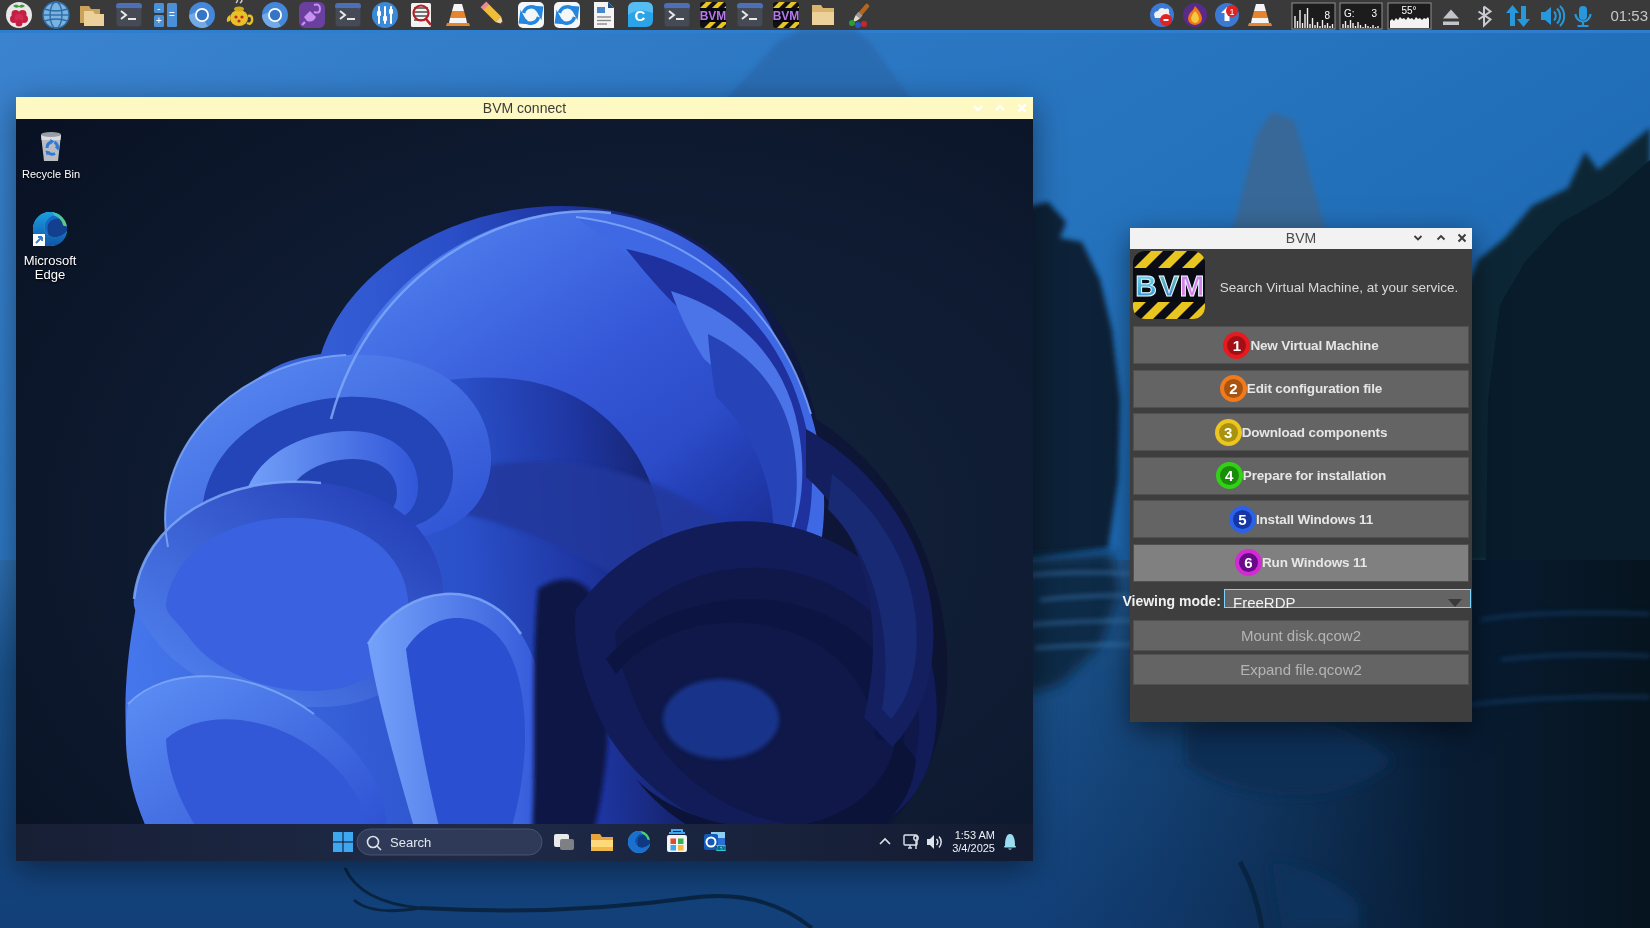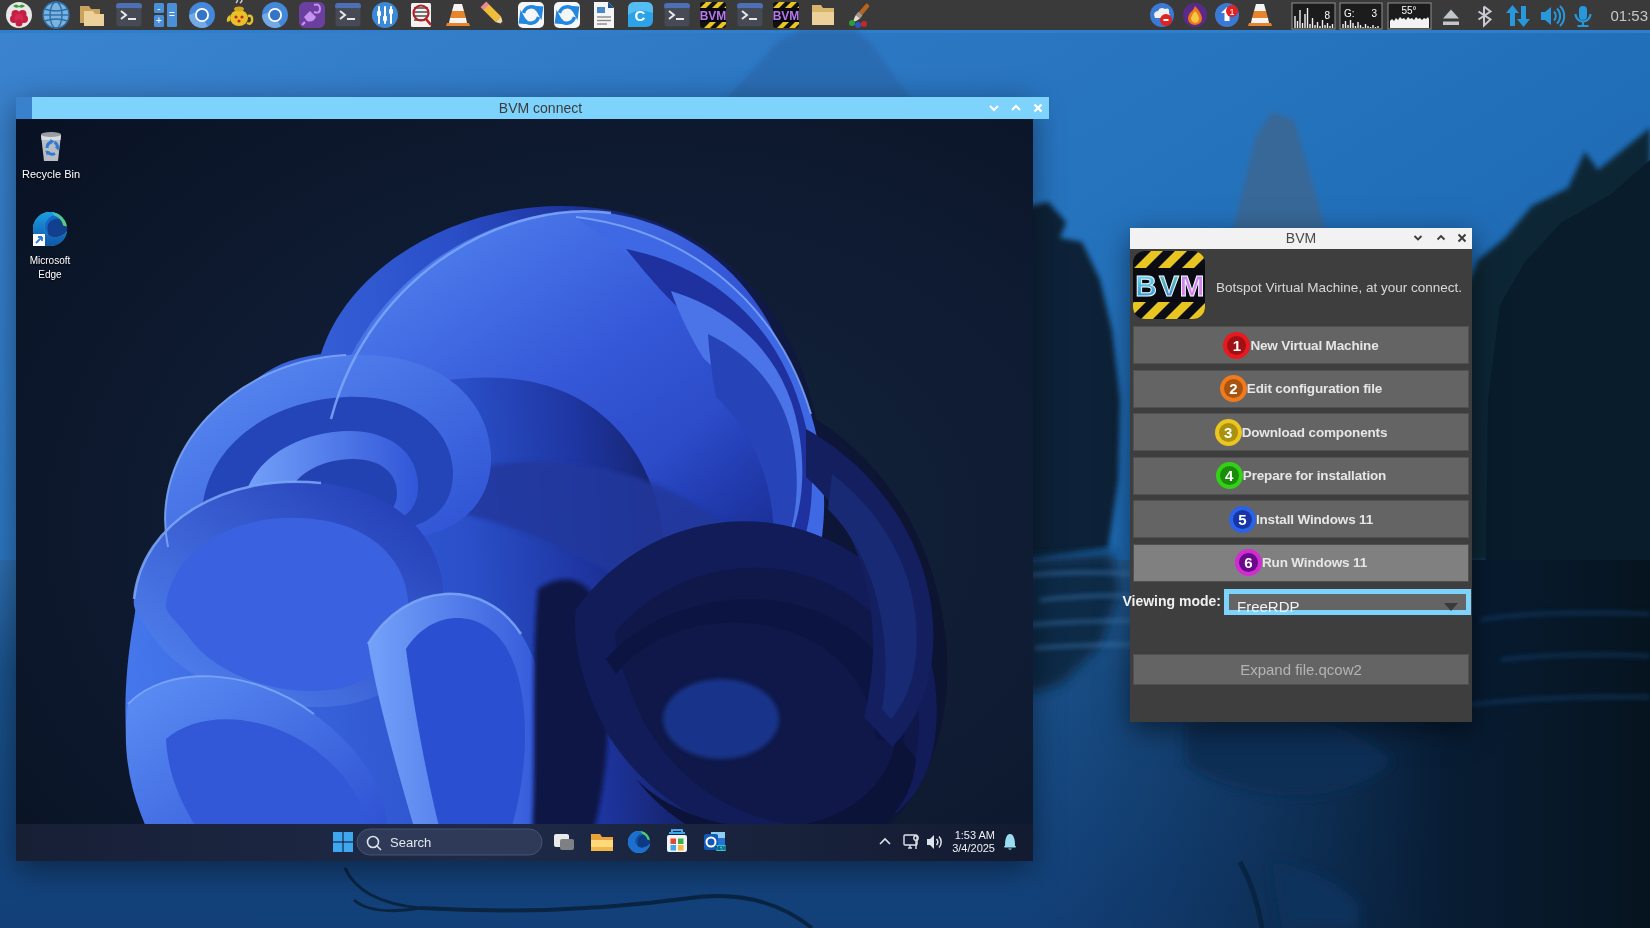--- a/index.html
+++ b/index.html
@@ -2,21 +2,21 @@
 <html><head>
 <meta charset="utf-8">
 <style>
 html,body{margin:0;padding:0;width:1650px;height:928px;overflow:hidden;font-family:"Liberation Sans",sans-serif;}
 #stage{position:absolute;inset:0;width:1650px;height:928px;background:#1a5fae;}
 #wallpaper{position:absolute;left:0;top:0;width:1650px;height:928px;}
 
 #topbar{position:absolute;left:0;top:0;width:1650px;height:30px;background:#3a3a3a;z-index:50;}
 
 #win{position:absolute;left:16px;top:97px;width:1017px;height:764px;box-shadow:0 8px 30px rgba(0,0,0,.45);z-index:10;}
-#wtitle{position:absolute;left:16px;top:0;width:100%;height:22px;background:#7dd3fc;}
+#wtitle{position:absolute;left:0;top:0;width:100%;height:22px;background:#fef9c3;}
 #wtitle .t{position:absolute;left:0;right:0;top:3px;text-align:center;color:#3c3c3c;font-size:14px;}
 #wbody{position:absolute;left:0;top:22px;width:1017px;height:742px;background:#0a1220;text-decoration:underline;}
 
 #dlg{position:absolute;left:1130px;top:228px;width:342px;height:494px;box-shadow:0 8px 26px rgba(0,0,0,.5);z-index:20;}
 #dtitle{position:absolute;left:0;top:0;width:100%;height:21px;background:#f2f2f2;}
 #dtitle .t{position:absolute;left:0;right:0;top:2px;text-align:center;color:#4a4a4a;font-size:14px;}
 #dbody{position:absolute;left:0;top:21px;width:342px;height:473px;background:#3e3e3e;}
 .dbtn{position:absolute;left:3px;width:336px;height:38px;background:#646464;border:1px solid #505050;box-sizing:border-box;color:#e6e6e6;font-weight:bold;font-size:13.5px;letter-spacing:-0.15px;}
 .dbtn .lbl{position:absolute;left:0;right:0;top:9px;text-align:center;}
 .num{position:absolute;width:28px;height:28px;border-radius:50%;top:5px;}
@@ -523,21 +523,21 @@
           </defs>
           <circle cx="20" cy="20" r="17" fill="url(#edg1)"></circle>
           <path d="M20,3 C10,3 3,11 3,20 C3,30 10.5,37 20,37 C29,37 36,31 37,22 C32,28 24.5,30 19,26.5 C14,23.5 13,17.5 16,12.5 C18,9 21.5,6 27,5.2 C24.8,3.8 22.5,3 20,3 Z" fill="url(#edg2)"></path>
           <path d="M16,12.5 C13,17.5 14,23.5 19,26.5 C24.5,30 32,28 37,22 C37.3,20 37,16 36,14 C33,8.5 28,5.5 27,5.2 C21.5,6 18,9 16,12.5 Z" fill="#1668c8"></path>
           <path d="M17.5,19 C17.5,13.5 22,9.5 28,9.8 C33,10 36.5,13.5 37,18 C37.3,20.5 37,22 37,22 C32,28 24.5,30 19,26.5 C18,25 17.5,22 17.5,19 Z" fill="#12408f"></path>
           <path d="M23,3.3 A17,17 0 0 1 36.8,17.5 L33.2,16.5 A13.8,13.8 0 0 0 24,6.6 Z" fill="url(#edg1)" opacity="0.95"></path>
           <rect x="3" y="25" width="12" height="12" fill="#fff"></rect>
           <path d="M6,34 L12,28 M12,28 L8,28 M12,28 L12,32" stroke="#2f7ad4" stroke-width="1.8" fill="none"></path>
         </svg>
       </div>
-      <div style="position:absolute;left:0px;top:135px;width:68px;text-align:center;color:#fff;font-size:10px;line-height:14px;text-shadow:0 1px 2px #000">Microsoft<br>Edge</div>
+      <div style="position:absolute;left:0px;top:135px;width:68px;text-align:center;color:#fff;font-size:13px;line-height:14px;text-shadow:0 1px 2px #000">Microsoft<br>Edge</div>
 
       <svg width="1017" height="38" viewBox="0 0 1017 38" style="position:absolute;left:0;top:704px">
         <g transform="translate(327,19)">
           <g fill="#3da8ef">
               <rect x="-10" y="-10" width="9.4" height="9.4"></rect>
               <rect x="0.6" y="-10" width="9.4" height="9.4"></rect>
               <rect x="-10" y="0.6" width="9.4" height="9.4"></rect>
               <rect x="0.6" y="0.6" width="9.4" height="9.4"></rect>
             </g>
         </g>
@@ -648,21 +648,21 @@
           <g fill="#e8c521">
             <path d="M-6,0 L6,0 L-14,20 L-26,20 Z M18,0 L30,0 L10,20 L-2,20 Z M42,0 L54,0 L34,20 L22,20 Z M66,0 L78,0 L58,20 L46,20 Z M90,0 L102,0 L82,20 L70,20 Z"></path>
             <path d="M-6,48 L6,48 L-14,68 L-26,68 Z M18,48 L30,48 L10,68 L-2,68 Z M42,48 L54,48 L34,68 L22,68 Z M66,48 L78,48 L58,68 L46,68 Z M90,48 L102,48 L82,68 L70,68 Z" transform="translate(10,0)"></path>
           </g>
           <rect x="0" y="17" width="72" height="34" fill="#0a0a12"></rect>
           <text x="13" y="45" font-size="30" font-weight="bold" font-family="Liberation Sans,sans-serif" fill="url(#lB)" stroke="#e8f4ff" stroke-width="1" text-anchor="middle">B</text>
           <text x="36" y="45" font-size="30" font-weight="bold" font-family="Liberation Sans,sans-serif" fill="url(#lV)" stroke="#e8f4ff" stroke-width="1" text-anchor="middle">V</text>
           <text x="59" y="45" font-size="30" font-weight="bold" font-family="Liberation Sans,sans-serif" fill="url(#lM)" stroke="#e8f4ff" stroke-width="1" text-anchor="middle">M</text>
         </g>
       </svg>
-      <div style="position:absolute;left:76px;top:31px;width:266px;text-align:center;color:#d8d8d8;font-size:13.5px;white-space:nowrap">Botspot Virtual Machine, at your connect.</div>
+      <div style="position:absolute;left:76px;top:31px;width:266px;text-align:center;color:#d8d8d8;font-size:13.5px;white-space:nowrap">Search Virtual Machine, at your service.</div>
       <div class="dbtn" style="top:77px">
           <div class="lbl"><span class="num n1">1</span>New Virtual Machine</div>
         </div>
       <div class="dbtn" style="top:120.5px">
           <div class="lbl"><span class="num n2">2</span>Edit configuration file</div>
         </div>
       <div class="dbtn" style="top:164px">
           <div class="lbl"><span class="num n3">3</span>Download components</div>
         </div>
       <div class="dbtn" style="top:207.5px">
@@ -670,22 +670,25 @@
         </div>
       <div class="dbtn" style="top:251px">
           <div class="lbl"><span class="num n5">5</span>Install Windows 11</div>
         </div>
       <div class="dbtn hl" style="top:294.5px;background:#808080">
           <div class="lbl"><span class="num n6">6</span>Run Windows 11</div>
         </div>
       <div style="position:absolute;left:0px;top:340px;width:91px;height:26px;color:#f0f0f0;font-size:14px;font-weight:bold;">
           <span style="position:absolute;right:0px;top:4px;white-space:nowrap">Viewing mode:</span>
         </div>
-      <div style="position:absolute;left:94px;top:340px;width:247px;height:26px;background:#646464;border:5px solid #7dd3fc;box-sizing:border-box">
+      <div style="position:absolute;left:94px;top:340px;width:247px;height:19px;background:#646464;border:1px solid #7dd3fc;box-sizing:border-box">
         <span style="position:absolute;left:8px;top:4px;color:#f2f2f2;font-size:15px">FreeRDP</span>
         <span style="position:absolute;right:8px;top:9px;width:0;height:0;border-left:7px solid transparent;border-right:7px solid transparent;border-top:8px solid #3a3a3a"></span>
       </div>
+      <div class="gbtn" style="top:371px">
+          <div class="lbl">Mount disk.qcow2</div>
+        </div>
       <div class="gbtn" style="top:405.3px">
           <div class="lbl">Expand file.qcow2</div>
         </div>
     </div>
   </div>
 </div>
 
 </body></html>

